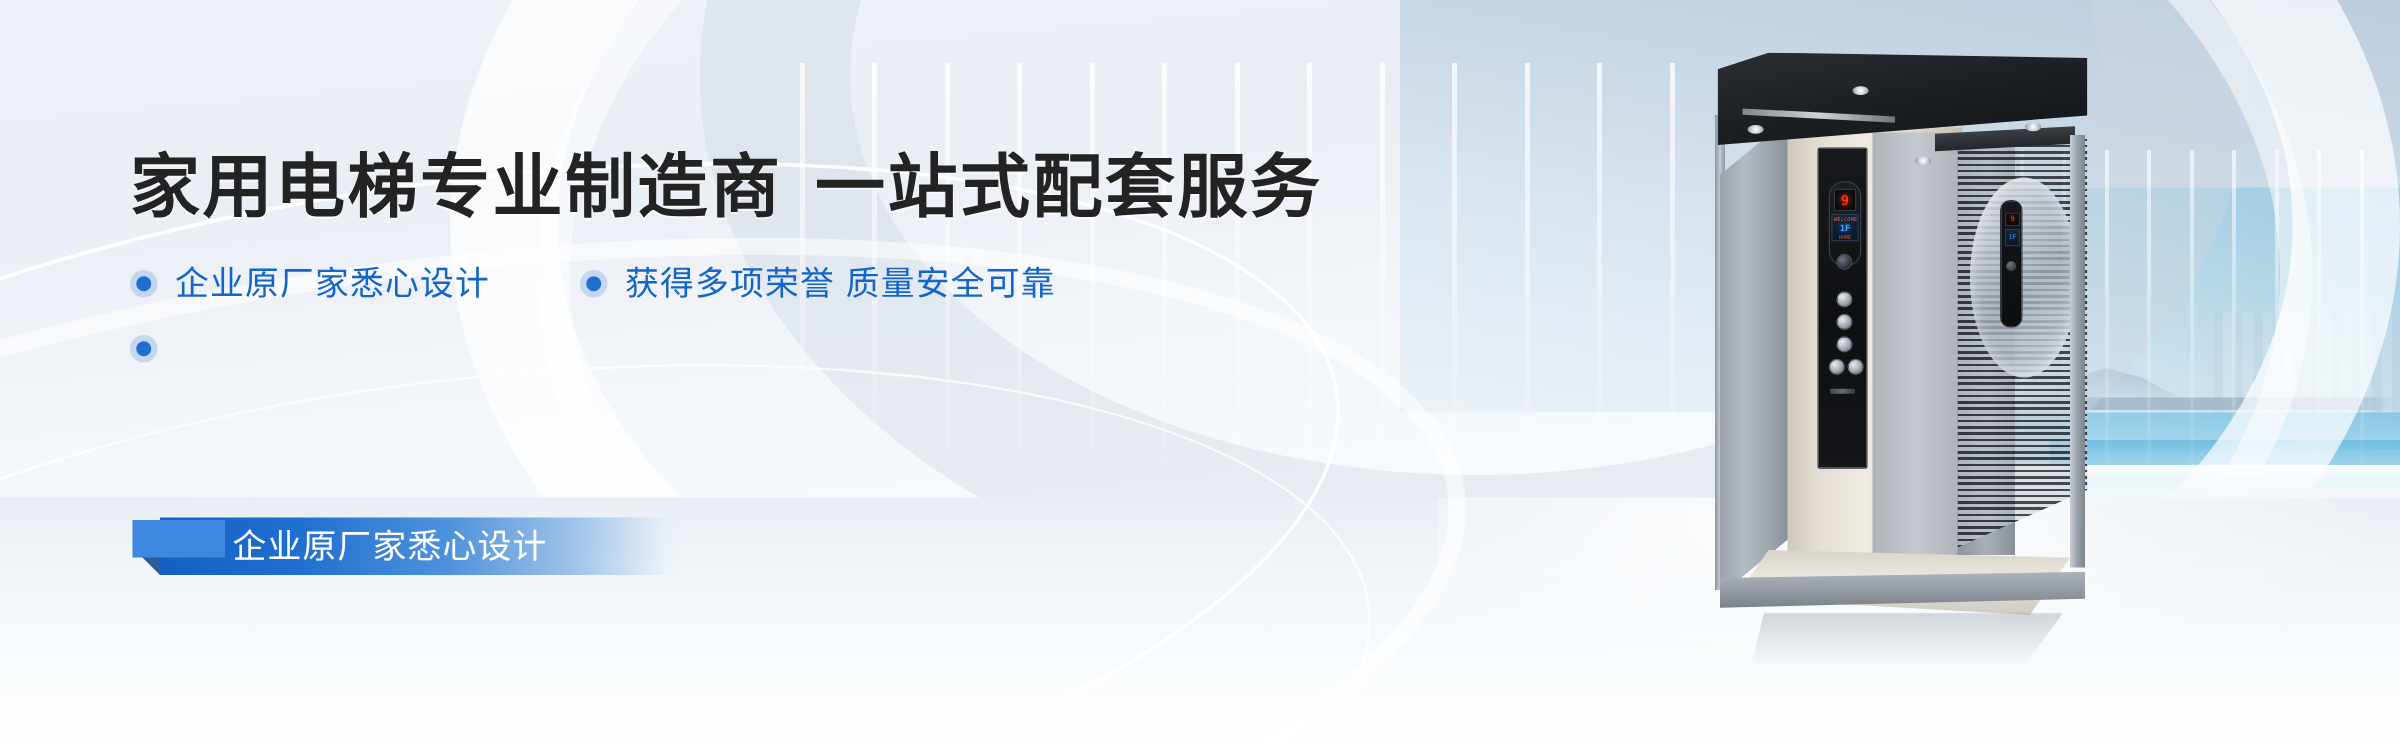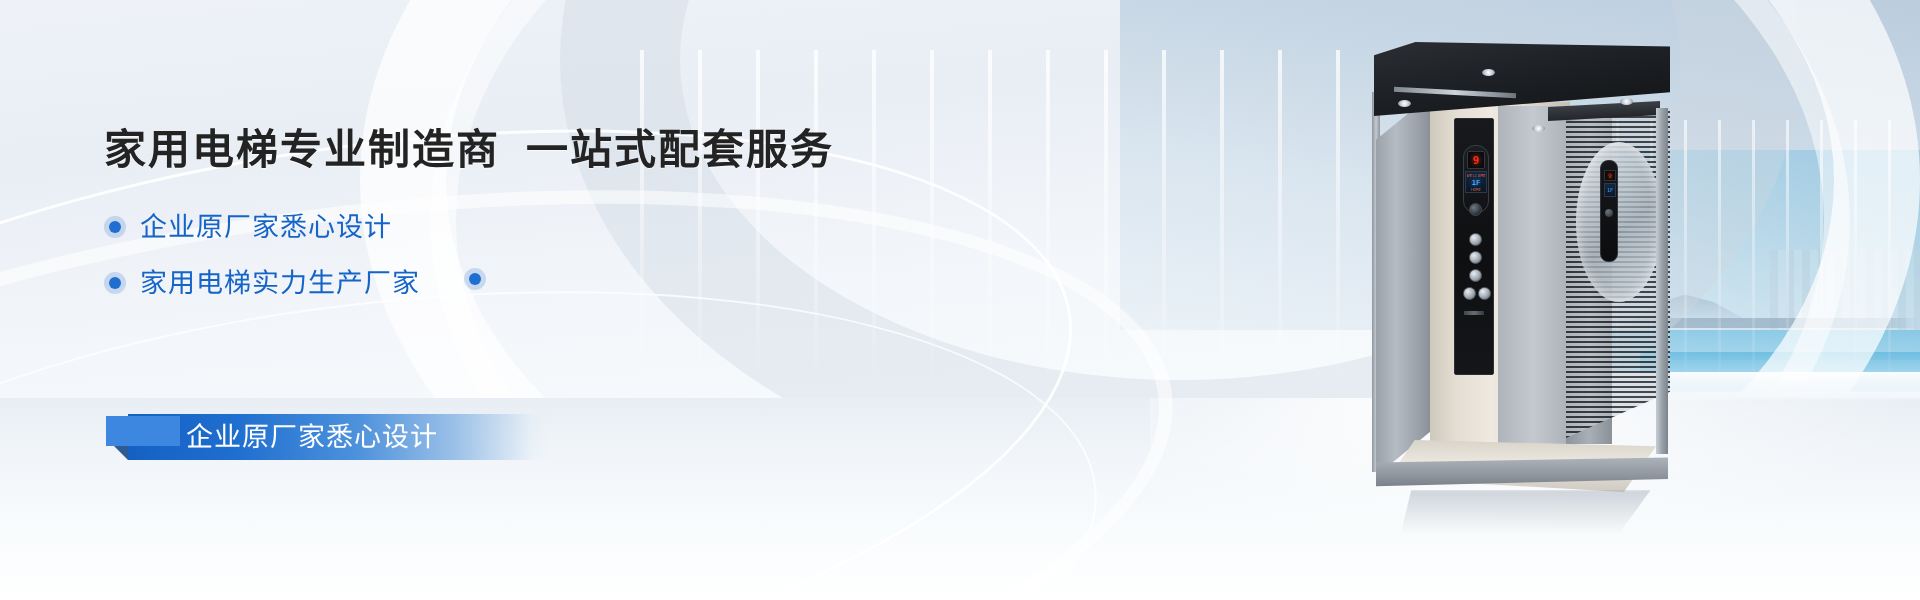--- a/index.html
+++ b/index.html
@@ -122,21 +122,21 @@
     background:radial-gradient(ellipse at 40% 0%,rgba(255,255,255,.95),rgba(255,255,255,0) 70%);
   }
   .deck{
     position:absolute;left:1540px;top:372px;width:380px;height:28px;
     background:linear-gradient(180deg,rgba(255,255,255,.95),rgba(236,243,249,.6));
   }
 
   
   .headline{
     position:absolute;left:104px;top:114px;
-    font-size:42px;line-height:72px;font-weight:700;
+    font-size:56px;line-height:72px;font-weight:700;
     letter-spacing:2px;color:#232323;white-space:nowrap;
     text-shadow:0 1px 0 rgba(255,255,255,.6);
   }
   .headline .gap{display:inline-block;width:26px;}
 
   
   .bullets{position:absolute;left:104px;top:212px;width:880px;}
   .brow{display:flex;align-items:flex-start;height:56px;}
   .bcell{display:flex;align-items:center;}
   .bcell.c1{width:360px;}
@@ -419,28 +419,28 @@
   </div>
 
   <div class="bullets">
     <div class="brow">
       <div class="bcell c1">
         <span class="dot">
             <i></i>
           </span>
         <span class="btext">企业原厂家悉心设计</span>
       </div>
-    </div>
-    <div class="brow">
-      <div class="bcell c1">
+      <div class="bcell">
         <span class="dot">
             <i></i>
           </span>
-        <span class="btext">家用电梯实力生产厂家</span>
+        <span class="btext">获得多项荣誉 质量安全可靠</span>
       </div>
+    </div>
+    <div class="brow">
       <div class="bcell">
         <span class="dot">
             <i></i>
           </span>
       </div>
     </div>
   </div>
 
   <div class="tag">
     <span class="tag-notch"></span>

